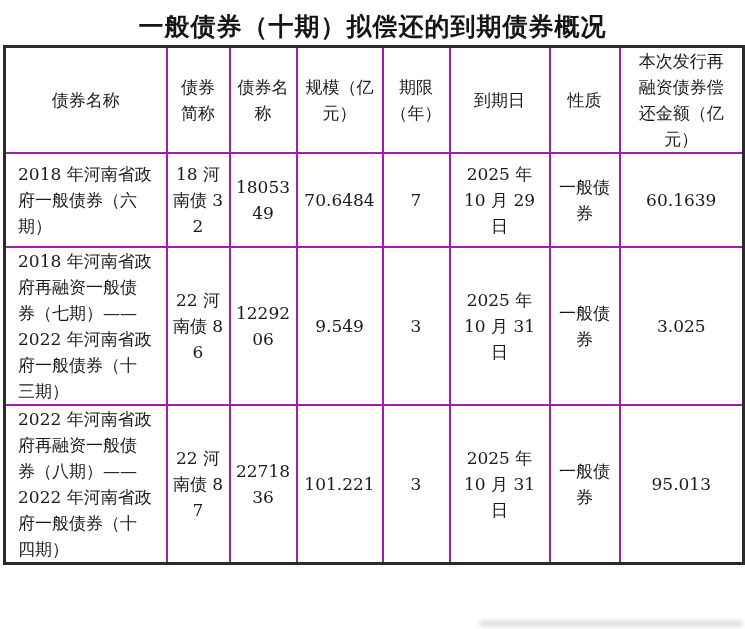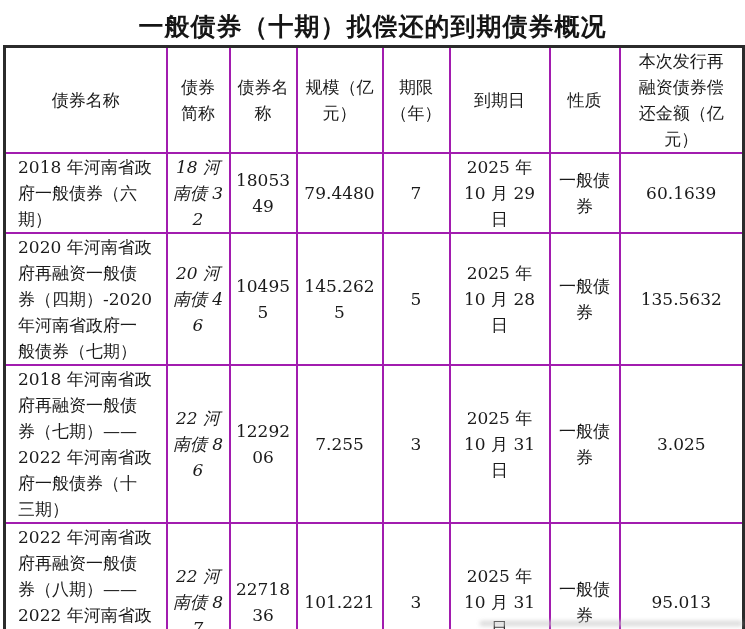--- a/index.html
+++ b/index.html
@@ -56,23 +56,22 @@
   }
   th.th-scale { padding: 0 5px; }
   th.th-repay { padding: 0 14px; }
   td.c-name {
     text-align: left;
     padding: 0 12px;
     word-break: normal;
     line-break: strict;
   }
   td.c-short {
-    padding: 0 4px;
+    padding: 7px 4px;
     word-break: break-all;
-    font-style: italic;
   }
   td.c-code,
   td.c-scale {
     padding: 0 4px;
     word-break: break-all;
   }
   td.c-date { padding: 0 4px; }
   td.c-nature { padding: 12px 8px; word-break: break-all; }
   tr.hdr   { height: 97px; }
   tr.row-0 { height: 78px; }
@@ -118,41 +117,31 @@
         <th>到期日</th>
         <th>性质</th>
         <th class="th-repay">本次发行再融资债券偿还金额（亿元）</th>
       </tr>
     </thead>
     <tbody>
       <tr class="row-0">
         <td class="c-name">2018 年河南省政府一般债券（六期）</td>
         <td class="c-short">18 河南债 32</td>
         <td class="c-code">1805349</td>
-        <td class="c-scale">79.4480</td>
+        <td class="c-scale">70.6484</td>
         <td class="c-term">7</td>
         <td class="c-date">2025 年 10 月 29 日</td>
         <td class="c-nature">一般债券</td>
         <td class="c-repay">60.1639</td>
       </tr>
-      <tr class="row-1">
-        <td class="c-name">2020 年河南省政府再融资一般债券（四期）-2020 年河南省政府一般债券（七期）</td>
-        <td class="c-short">20 河南债 46</td>
-        <td class="c-code">104955</td>
-        <td class="c-scale">145.2625</td>
-        <td class="c-term">5</td>
-        <td class="c-date">2025 年 10 月 28 日</td>
-        <td class="c-nature">一般债券</td>
-        <td class="c-repay">135.5632</td>
-      </tr>
       <tr class="row-2">
         <td class="c-name">2018 年河南省政府再融资一般债券（七期）——2022 年河南省政府一般债券（十三期）</td>
         <td class="c-short">22 河南债 86</td>
         <td class="c-code">1229206</td>
-        <td class="c-scale">7.255</td>
+        <td class="c-scale">9.549</td>
         <td class="c-term">3</td>
         <td class="c-date">2025 年 10 月 31 日</td>
         <td class="c-nature">一般债券</td>
         <td class="c-repay">3.025</td>
       </tr>
       <tr class="row-3">
         <td class="c-name">2022 年河南省政府再融资一般债券（八期）——2022 年河南省政府一般债券（十四期）</td>
         <td class="c-short">22 河南债 87</td>
         <td class="c-code">2271836</td>
         <td class="c-scale">101.221</td>

